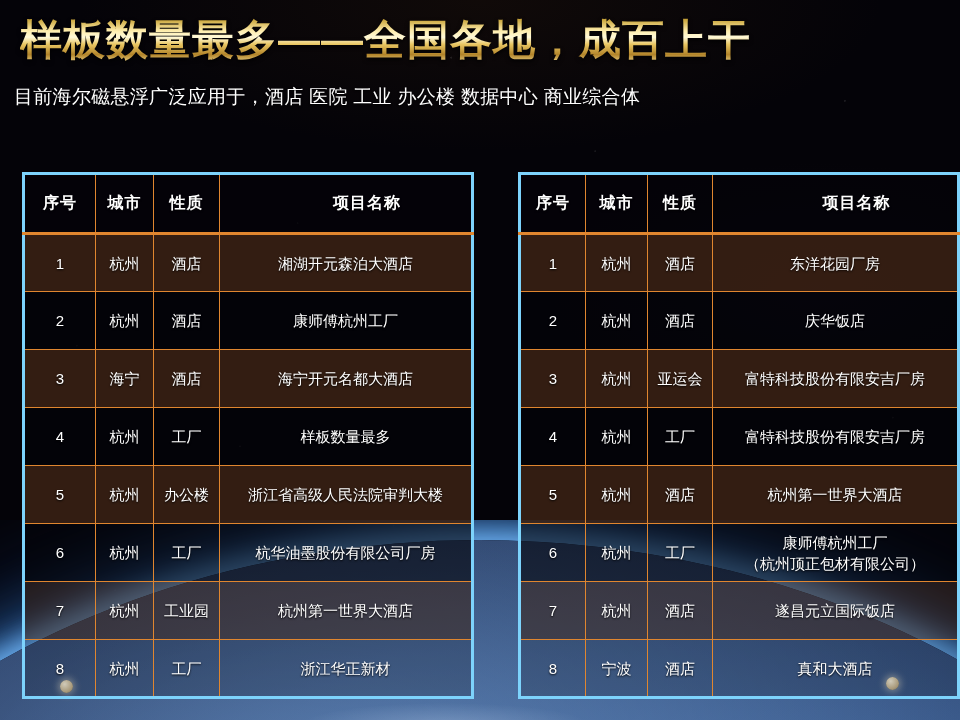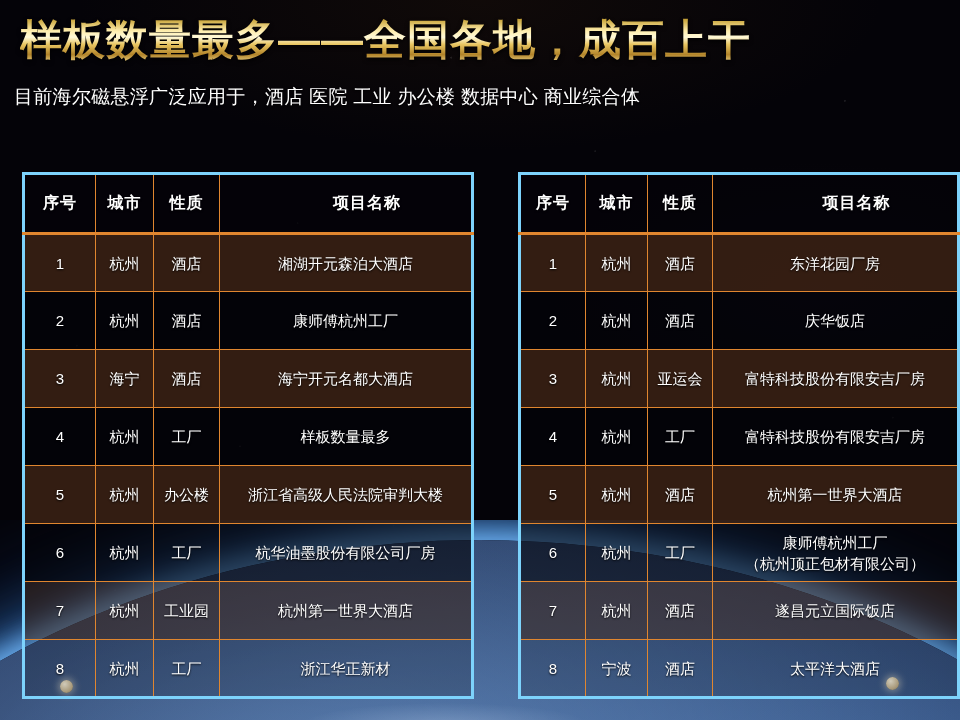--- a/index.html
+++ b/index.html
@@ -339,18 +339,18 @@
       <tr class="row-brown over-earth">
         <td class="c-no-r">7</td>
         <td class="c-city-r">杭州</td>
         <td class="c-type-r">酒店</td>
         <td class="c-name">遂昌元立国际饭店</td>
       </tr>
       <tr class="row-dark over-earth">
         <td class="c-no-r">8</td>
         <td class="c-city-r">宁波</td>
         <td class="c-type-r">酒店</td>
-        <td class="c-name">太平洋大酒店</td>
+        <td class="c-name">真和大酒店</td>
       </tr>
     </tbody>
   </table>
 
 </div>
 
 </body></html>

